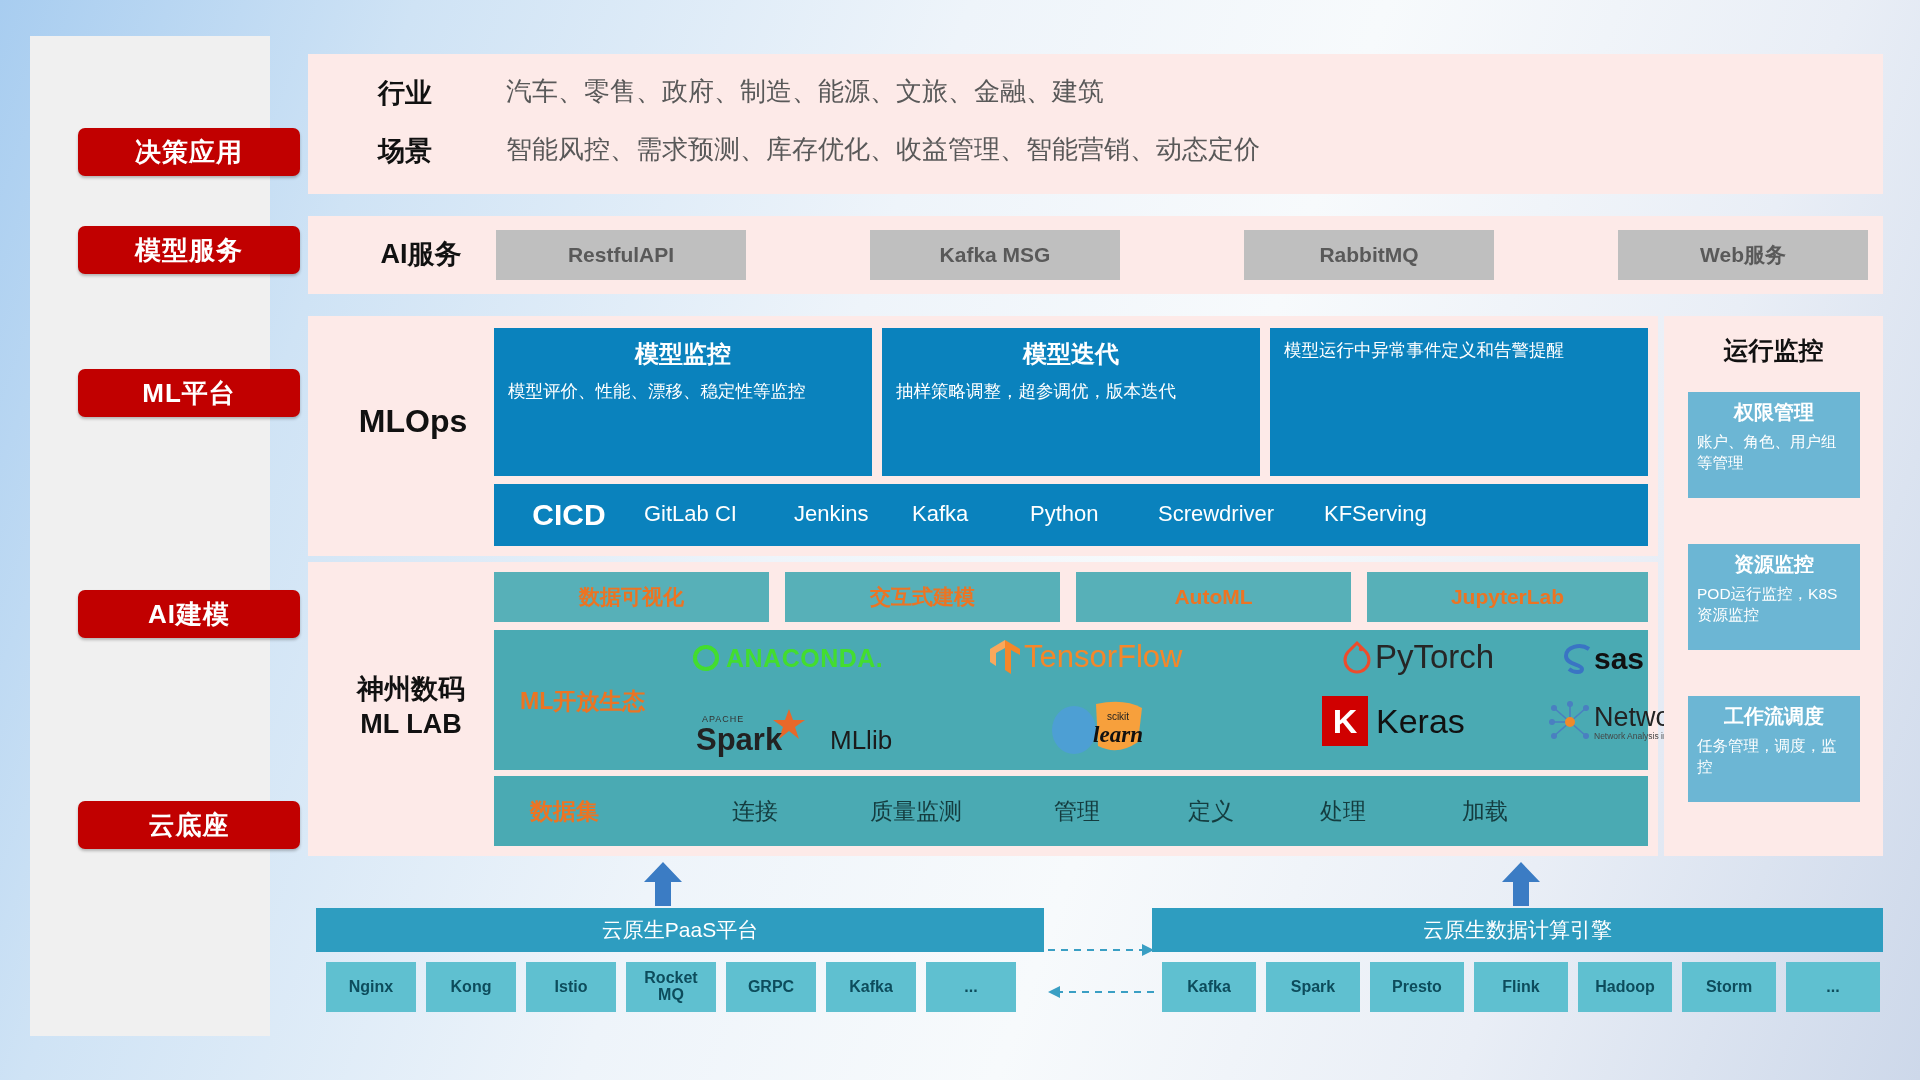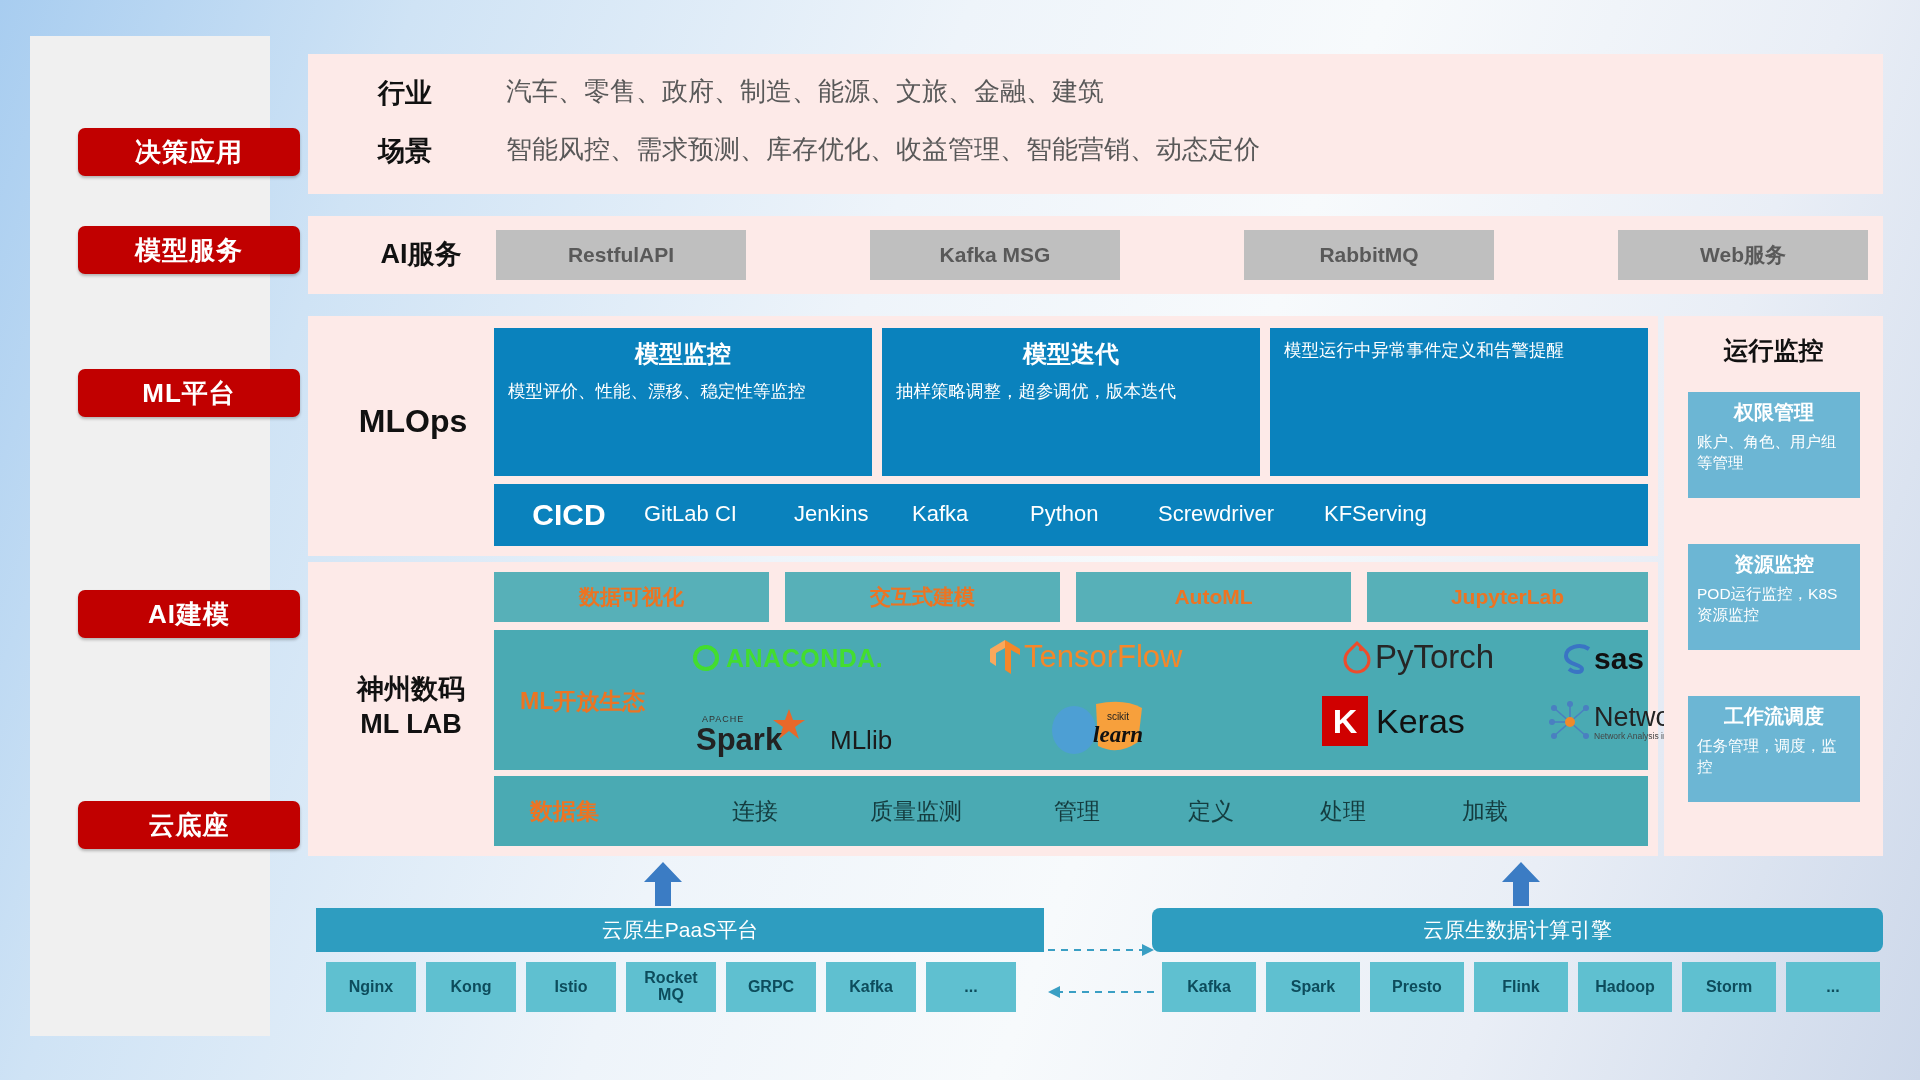--- a/index.html
+++ b/index.html
@@ -313,21 +313,21 @@
         <span>GRPC</span>
       </div>
     <div class="ctag" style="position:absolute; left:500px; width:90px;  height:50px;">
         <span>Kafka</span>
       </div>
     <div class="ctag" style="position:absolute; left:600px; width:90px;  height:50px;">
         <span>...</span>
       </div>
   </div>
 
-  <div class="cbar" style="position:absolute; left:1152px; top:908px; width:731px; height:44px;border-radius:8px;">
+  <div class="cbar" style="position:absolute; left:1152px; top:908px; width:731px; height:44px;">
     <span>云原生数据计算引擎</span>
   </div>
   <div style="position:absolute; left:1162px; top:962px; width:720px; height:50px;">
     <div class="ctag" style="position:absolute; left:0px;   width:94px; height:50px;">
         <span>Kafka</span>
       </div>
     <div class="ctag" style="position:absolute; left:104px; width:94px; height:50px;">
         <span>Spark</span>
       </div>
     <div class="ctag" style="position:absolute; left:208px; width:94px; height:50px;">

